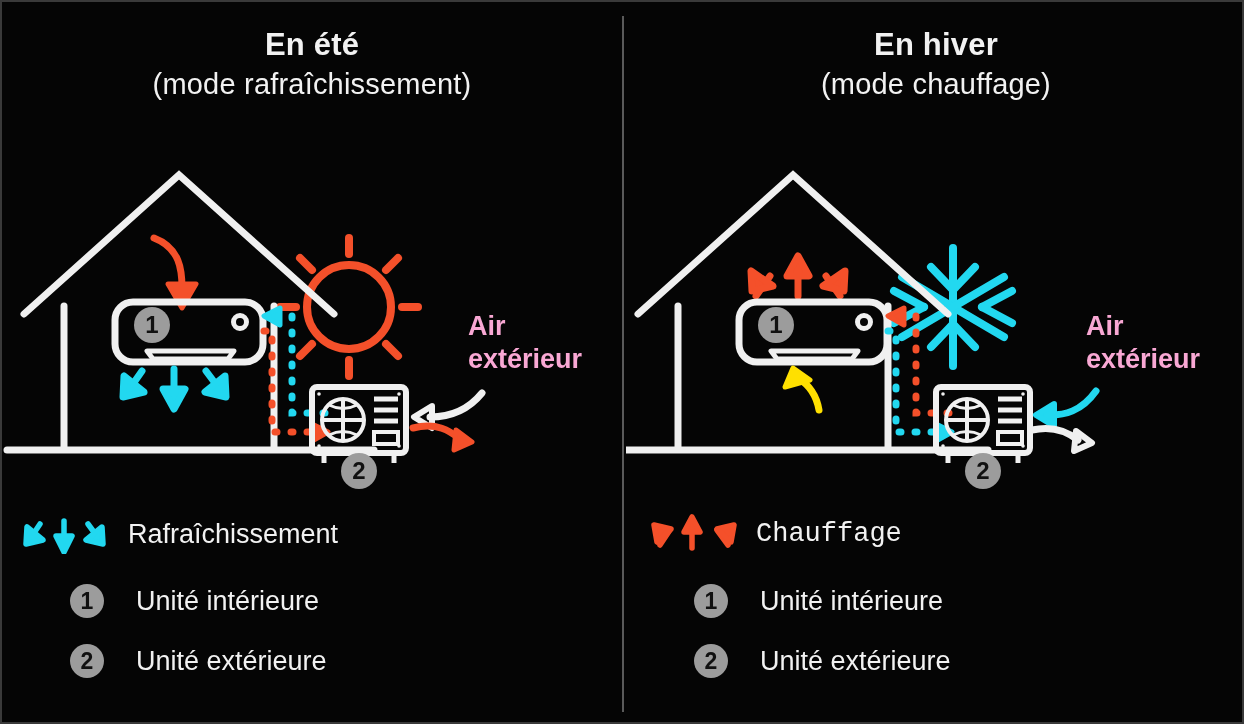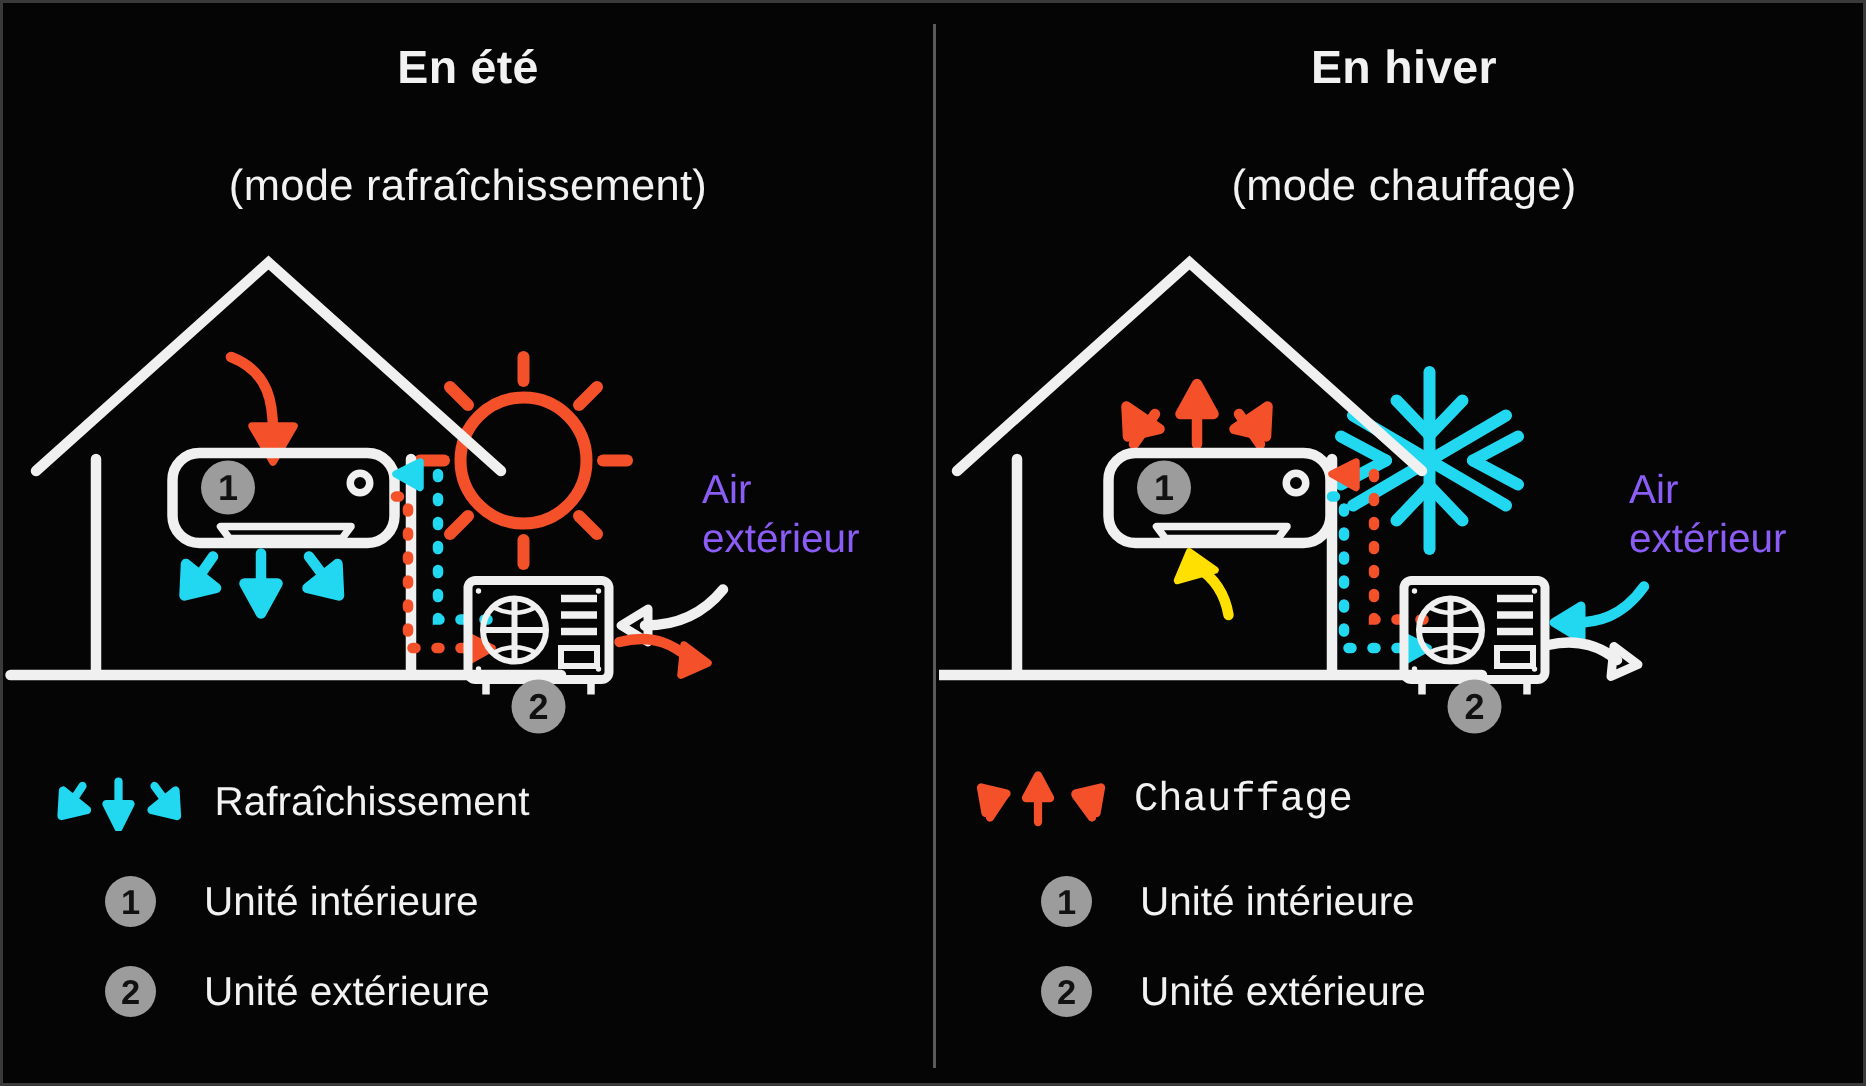--- a/index.html
+++ b/index.html
@@ -18,43 +18,44 @@
   .panel.right{left:624px;}
   .divider{
     position:absolute;left:620px;top:14px;width:2px;height:696px;
     background:#5a5a5a;
   }
   .title{
     position:absolute;left:0;width:620px;text-align:center;
     color:#f2f2f2;letter-spacing:.2px;
   }
   .title .l1{font-size:31px;font-weight:bold;line-height:38px;}
-  .title .l2{font-size:29px;font-weight:normal;line-height:40px;margin-top:40px;}
+  .title .l2{font-size:29px;font-weight:normal;line-height:40px;}
   .title{top:24px;}
 
   .svgwrap{position:absolute;left:0;top:108px;width:620px;height:380px;}
   svg{display:block;}
 
   .legend{position:absolute;left:0;width:620px;}
   .legend-row{
     display:flex;align-items:center;
     color:#f2f2f2;font-size:27px;
   }
   .legend-row .ic{display:flex;align-items:center;justify-content:center;}
   .legend-row .lbl{white-space:nowrap;margin-left:16px;}
   .badge{
     display:inline-block;width:34px;height:34px;border-radius:50%;
     background:#9c9c9c;color:#111;font-size:23px;font-weight:bold;
     text-align:center;line-height:34px;
   }
   .badge-wrap{width:34px;height:34px;margin-right:16px;}
 
   .airlabel{
-    position:absolute;color:#8b5cf6;font-size:27px;line-height:33px;
+    position:absolute;color:#f9a8d4;font-size:27px;line-height:33px;
     text-align:left;
+    font-weight:bold;
   }
 </style>
 </head>
 <body>
 
 <div id="canvas">
 
   <div class="divider"></div>
 
   <div class="panel left">
@@ -152,21 +153,21 @@
         </g>
       </svg>
     </div>
 
     <div class="airlabel" style="left:466px;top:308px;">
       <div>Air</div>
       <div>extérieur</div>
     </div>
 
     <div class="legend" style="top:512px;">
-      <div class="legend-row" style="padding-left:31px;margin-bottom:30px;text-align:center;">
+      <div class="legend-row" style="padding-left:16px;margin-bottom:30px;text-align:center;">
         <div class="ic" style="width:96px;height:40px;">
           <svg width="96" height="40" viewBox="0 0 96 40">
             <g stroke="#22d8f0" stroke-width="5.5" stroke-linecap="round" stroke-linejoin="round" fill="none">
               <path d="M22 10 L12 25"></path>
                 <path d="M9 13 L8 30 L25 26 Z" fill="#22d8f0"></path>
               <path d="M46 7 L46 26"></path>
                 <path d="M38 22 L46 38 L54 22 Z" fill="#22d8f0"></path>
               <path d="M70 10 L81 25"></path>
                 <path d="M68 26 L85 30 L84 13 Z" fill="#22d8f0"></path>
             </g>

